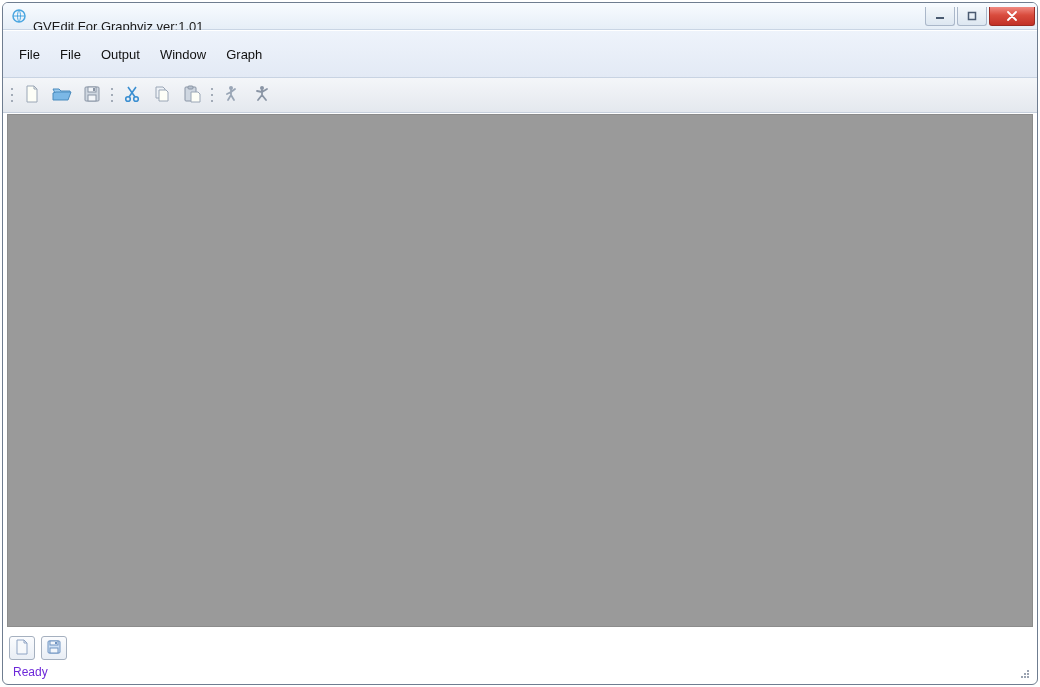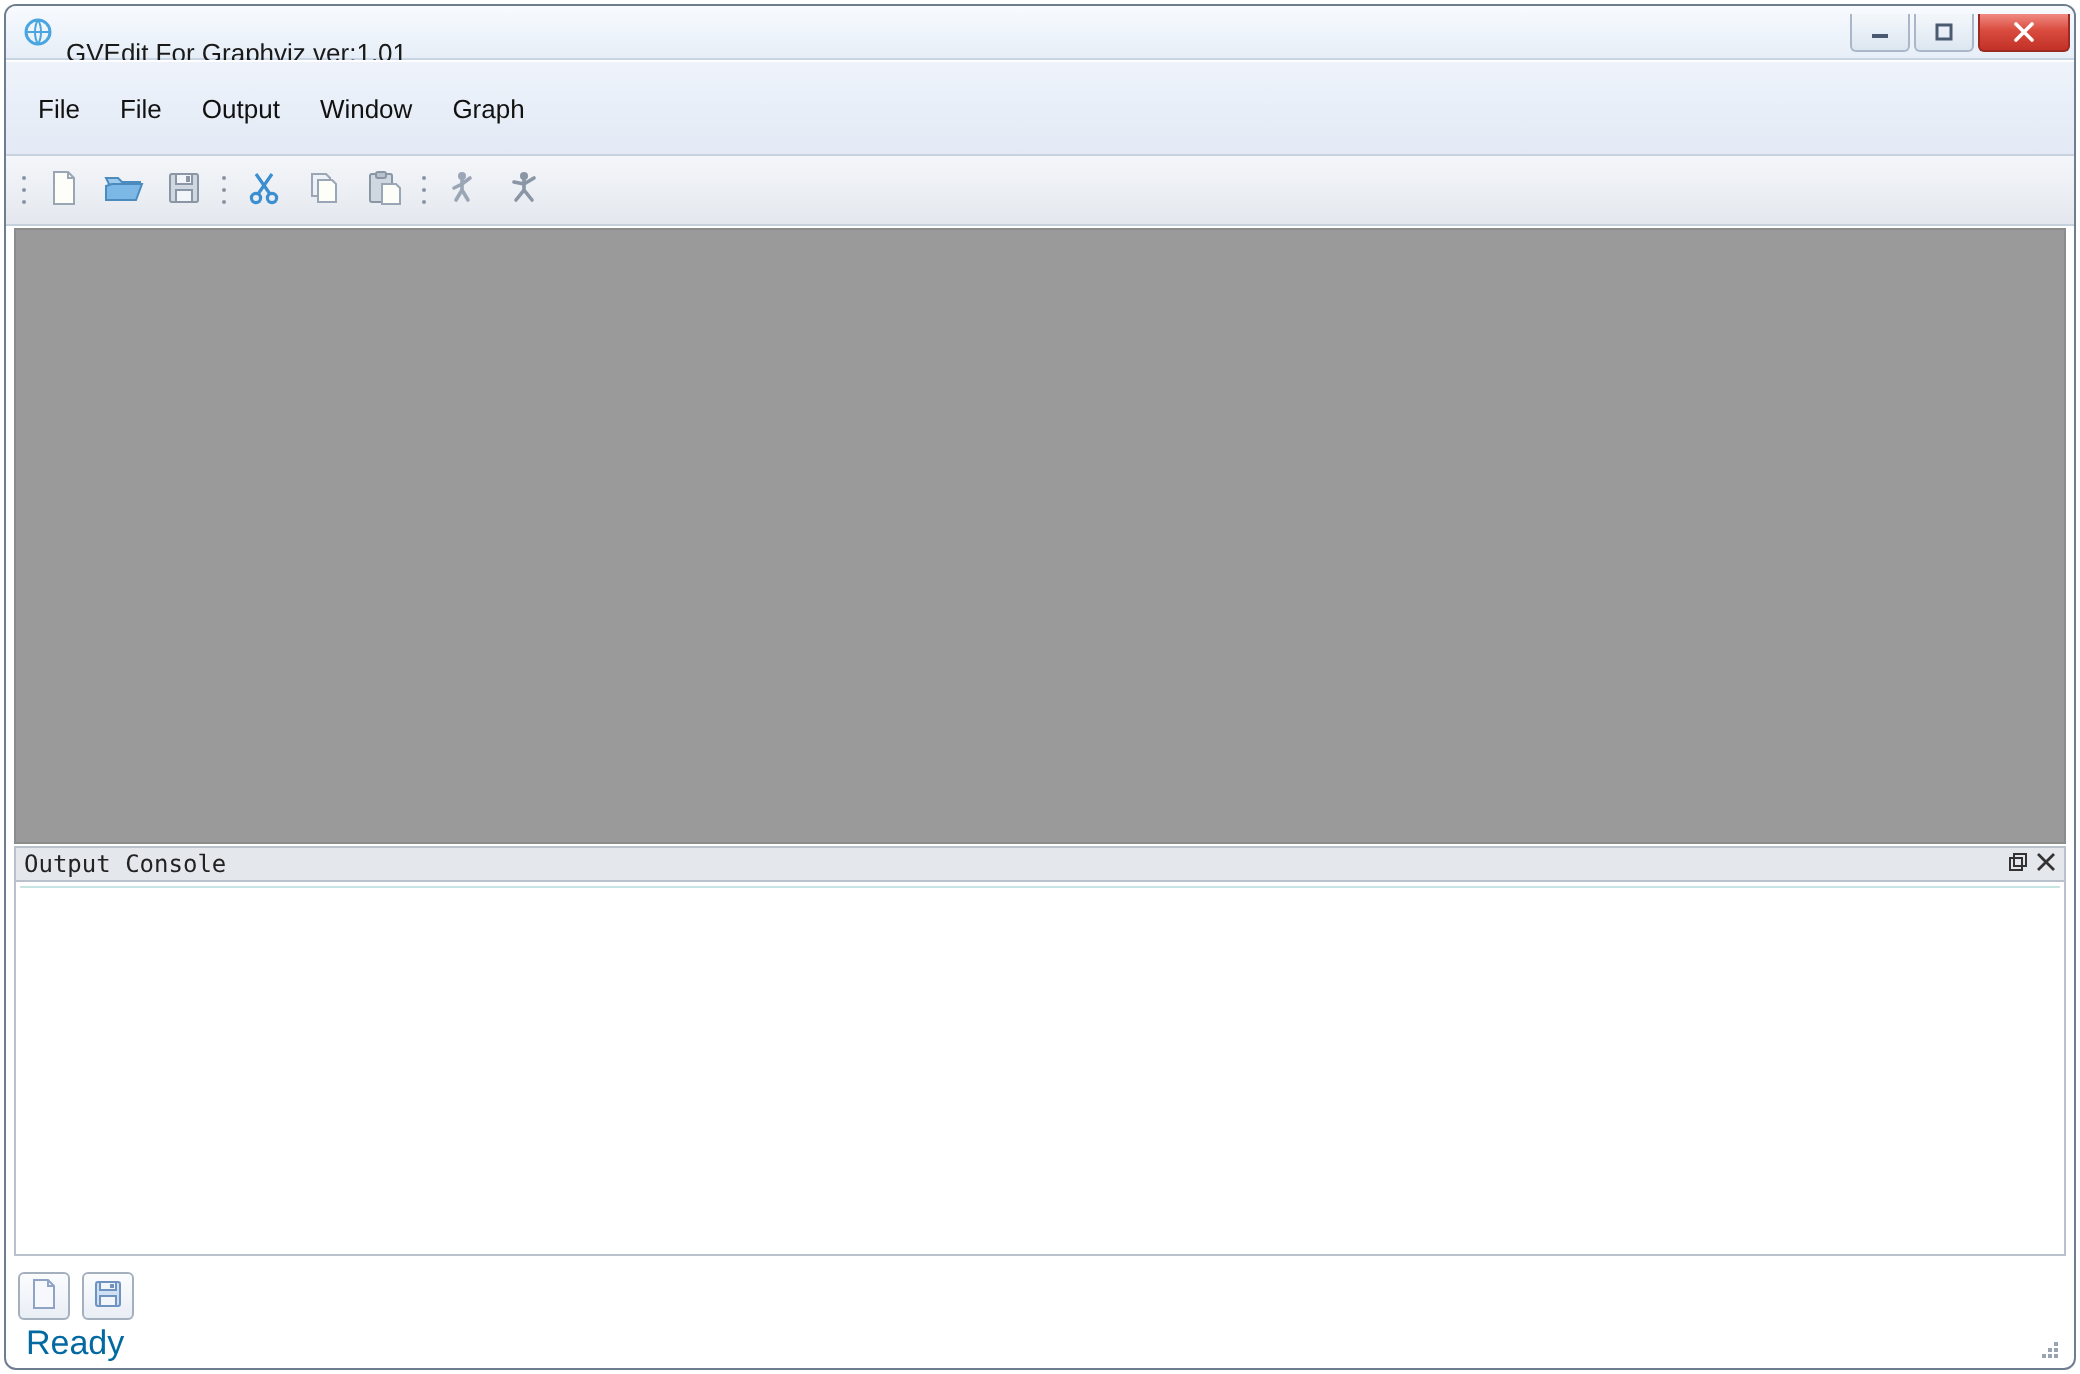--- a/index.html
+++ b/index.html
@@ -192,22 +192,22 @@
     justify-content: center;
     cursor: pointer;
   }
   
   .statusbar {
     height: 20px;
     margin: 0 4px 2px 4px;
     display: flex;
     align-items: center;
     padding: 0 6px;
-    color: #0369a1;
-    font-size: 17px;
+    color: #6d28d9;
+    font-size: 12px;
     position: relative;
   }
   .size-grip {
     position: absolute;
     right: 2px;
     bottom: 2px;
     width: 14px;
     height: 14px;
   }
   .status-text { flex:1; }
@@ -339,41 +339,20 @@
         <svg width="20" height="20" viewBox="0 0 20 20">
           <circle cx="10" cy="4" r="2" fill="#8a95a5"></circle>
           <path d="M10 6v5l-4 5m4-5l4 5M10 8l-5-1m5 1l5-3" stroke="#8a95a5" stroke-width="1.8" fill="none" stroke-linecap="round"></path>
         </svg>
       </span>
     </div>
   </div>
 
   <div class="mdi-area"></div>
 
-  <div class="console-panel">
-    <div class="console-header">
-      <span class="console-title">Output Console</span>
-      <span class="sm-btn">
-        <span>
-          <svg width="10" height="10" viewBox="0 0 10 10">
-            <rect x="1" y="3" width="6" height="6" fill="none" stroke="#333" stroke-width="1"></rect>
-            <rect x="3" y="1" width="6" height="6" fill="none" stroke="#333" stroke-width="1"></rect>
-          </svg>
-        </span>
-      </span>
-      <span class="sm-btn">
-        <span>
-          <svg width="10" height="10" viewBox="0 0 10 10">
-              <path d="M1 1l8 8M9 1l-8 8" stroke="#333" stroke-width="1.4"></path>
-            </svg>
-        </span>
-      </span>
-    </div>
-    <div class="console-body"></div>
-  </div>
 
   <div class="bottom-iconbar">
     <div class="ibtn">
       <span>
         <svg width="14" height="16" viewBox="0 0 14 16">
           <path d="M2 1h7l3 3v11H2z" fill="#f6f8fb" stroke="#8fa4c4"></path>
           <path d="M9 1v3h3" fill="none" stroke="#8fa4c4"></path>
         </svg>
       </span>
     </div>

